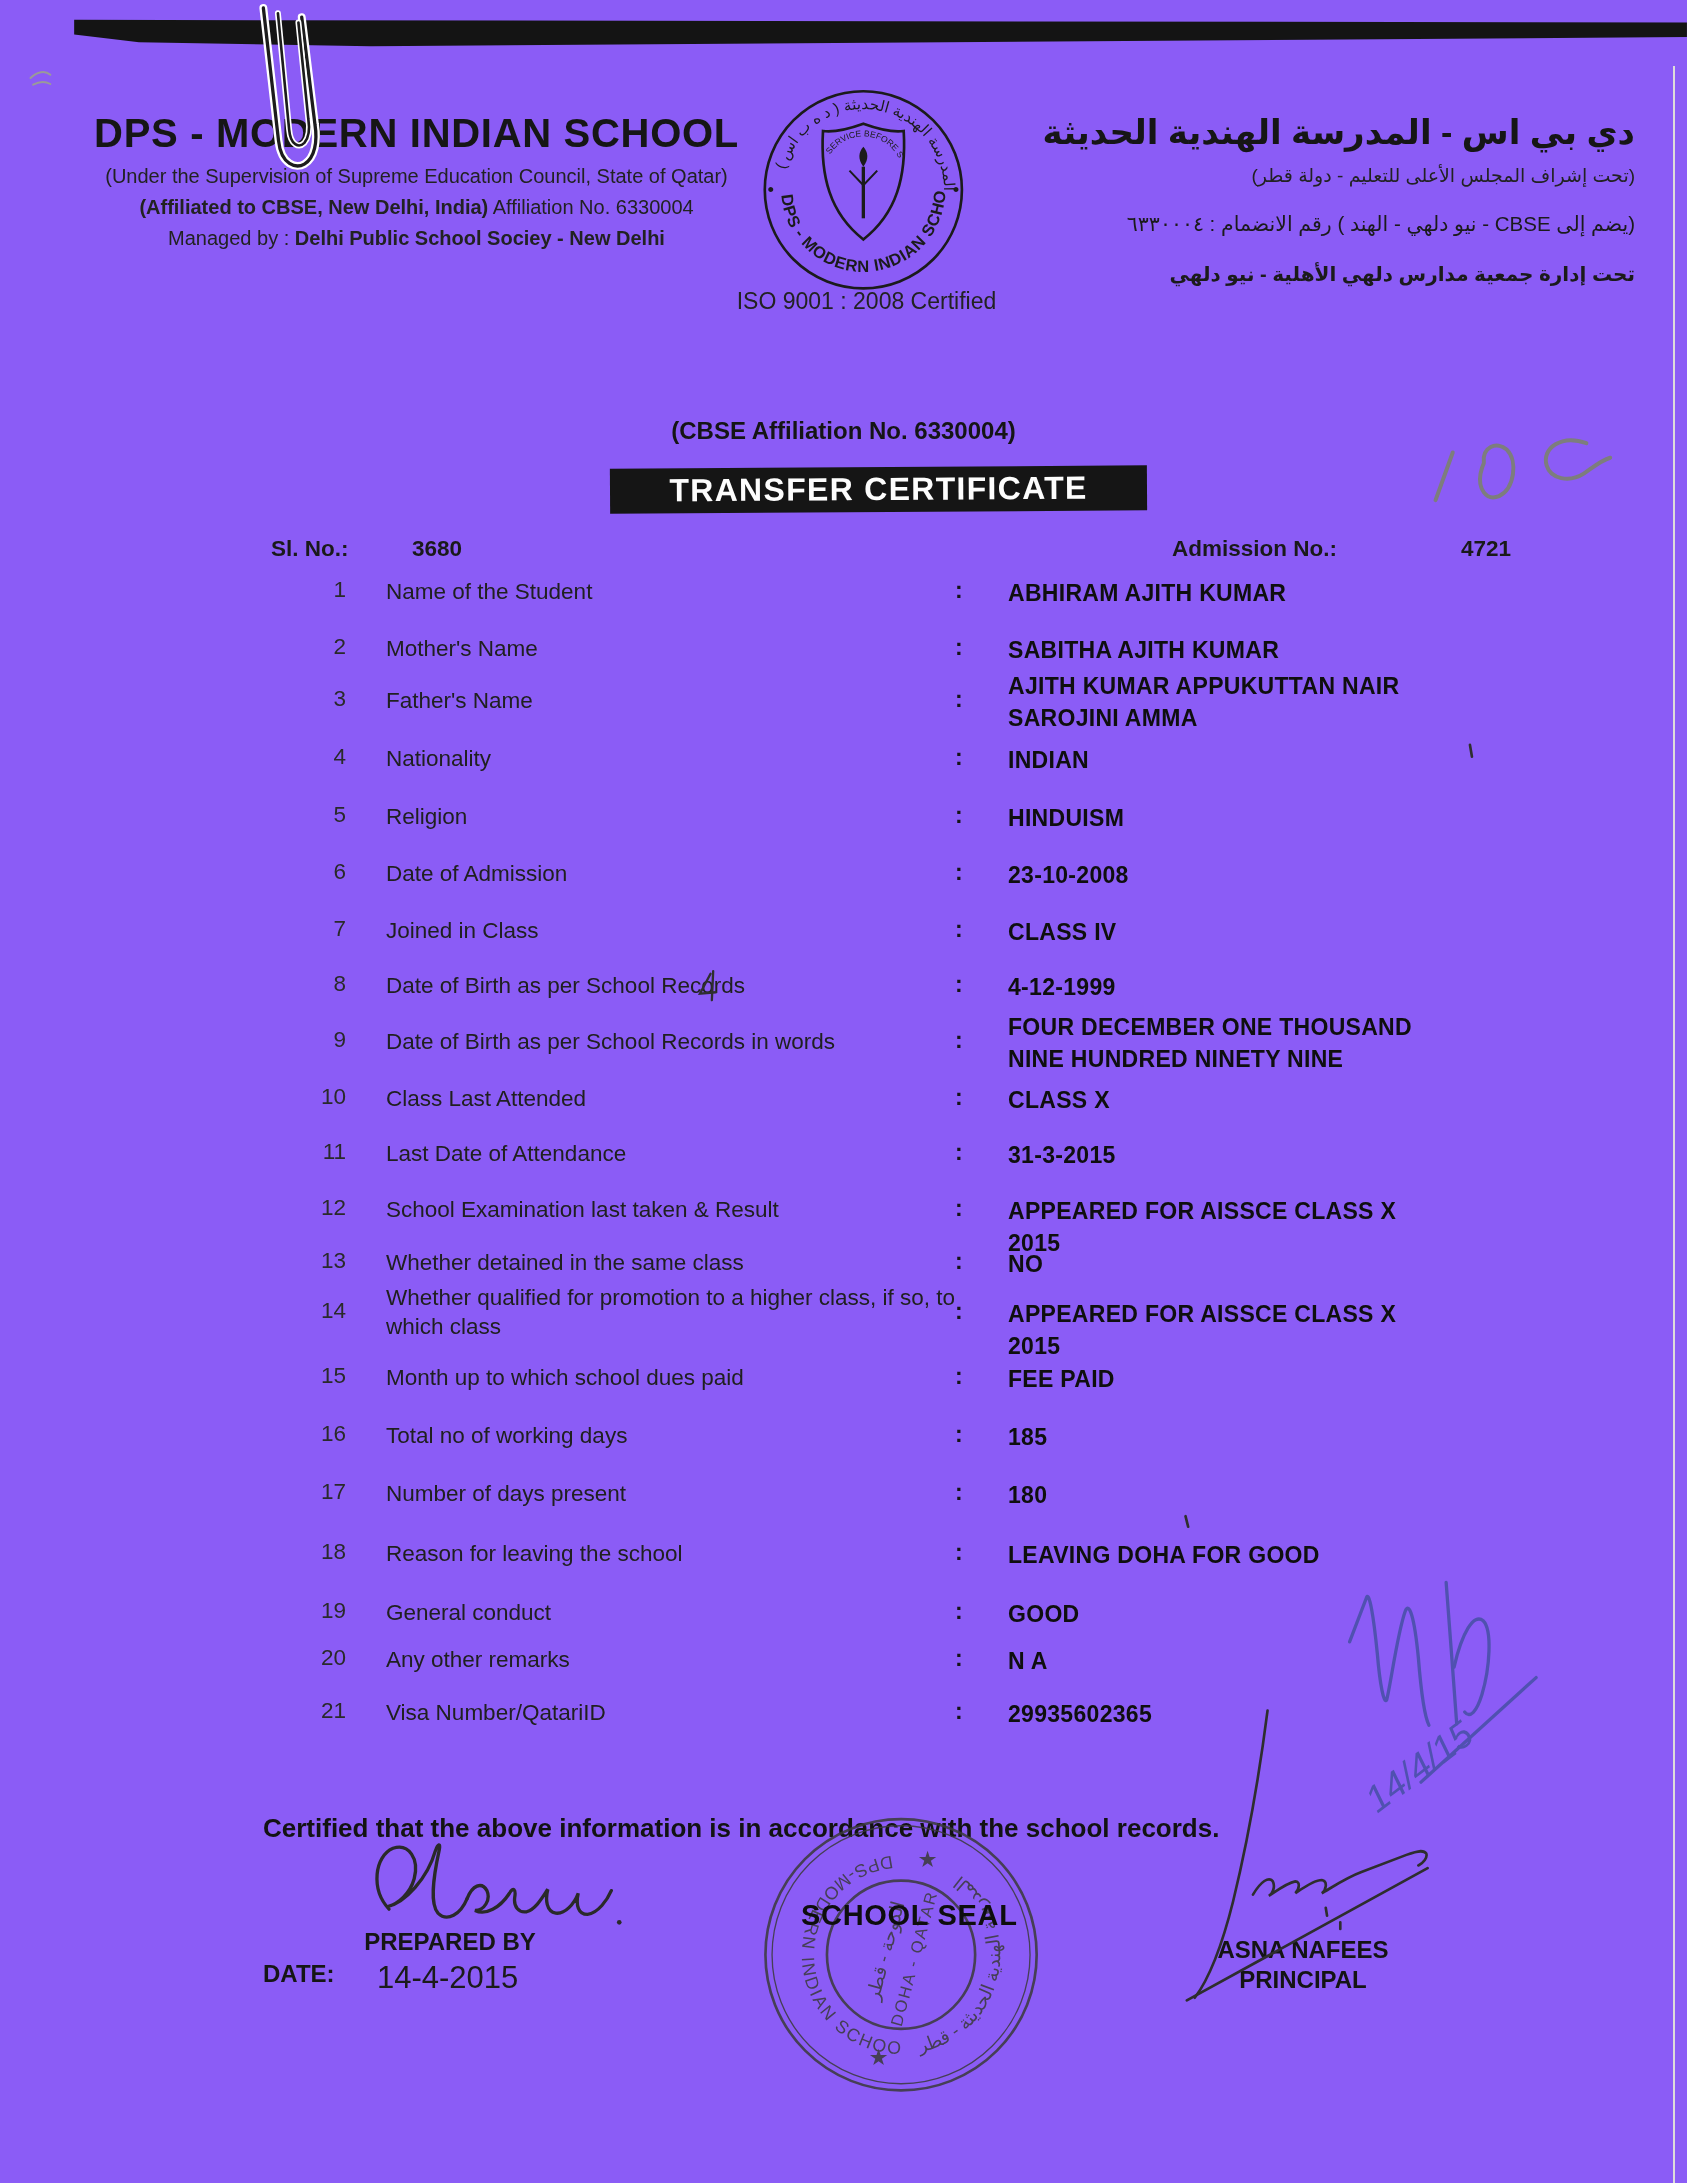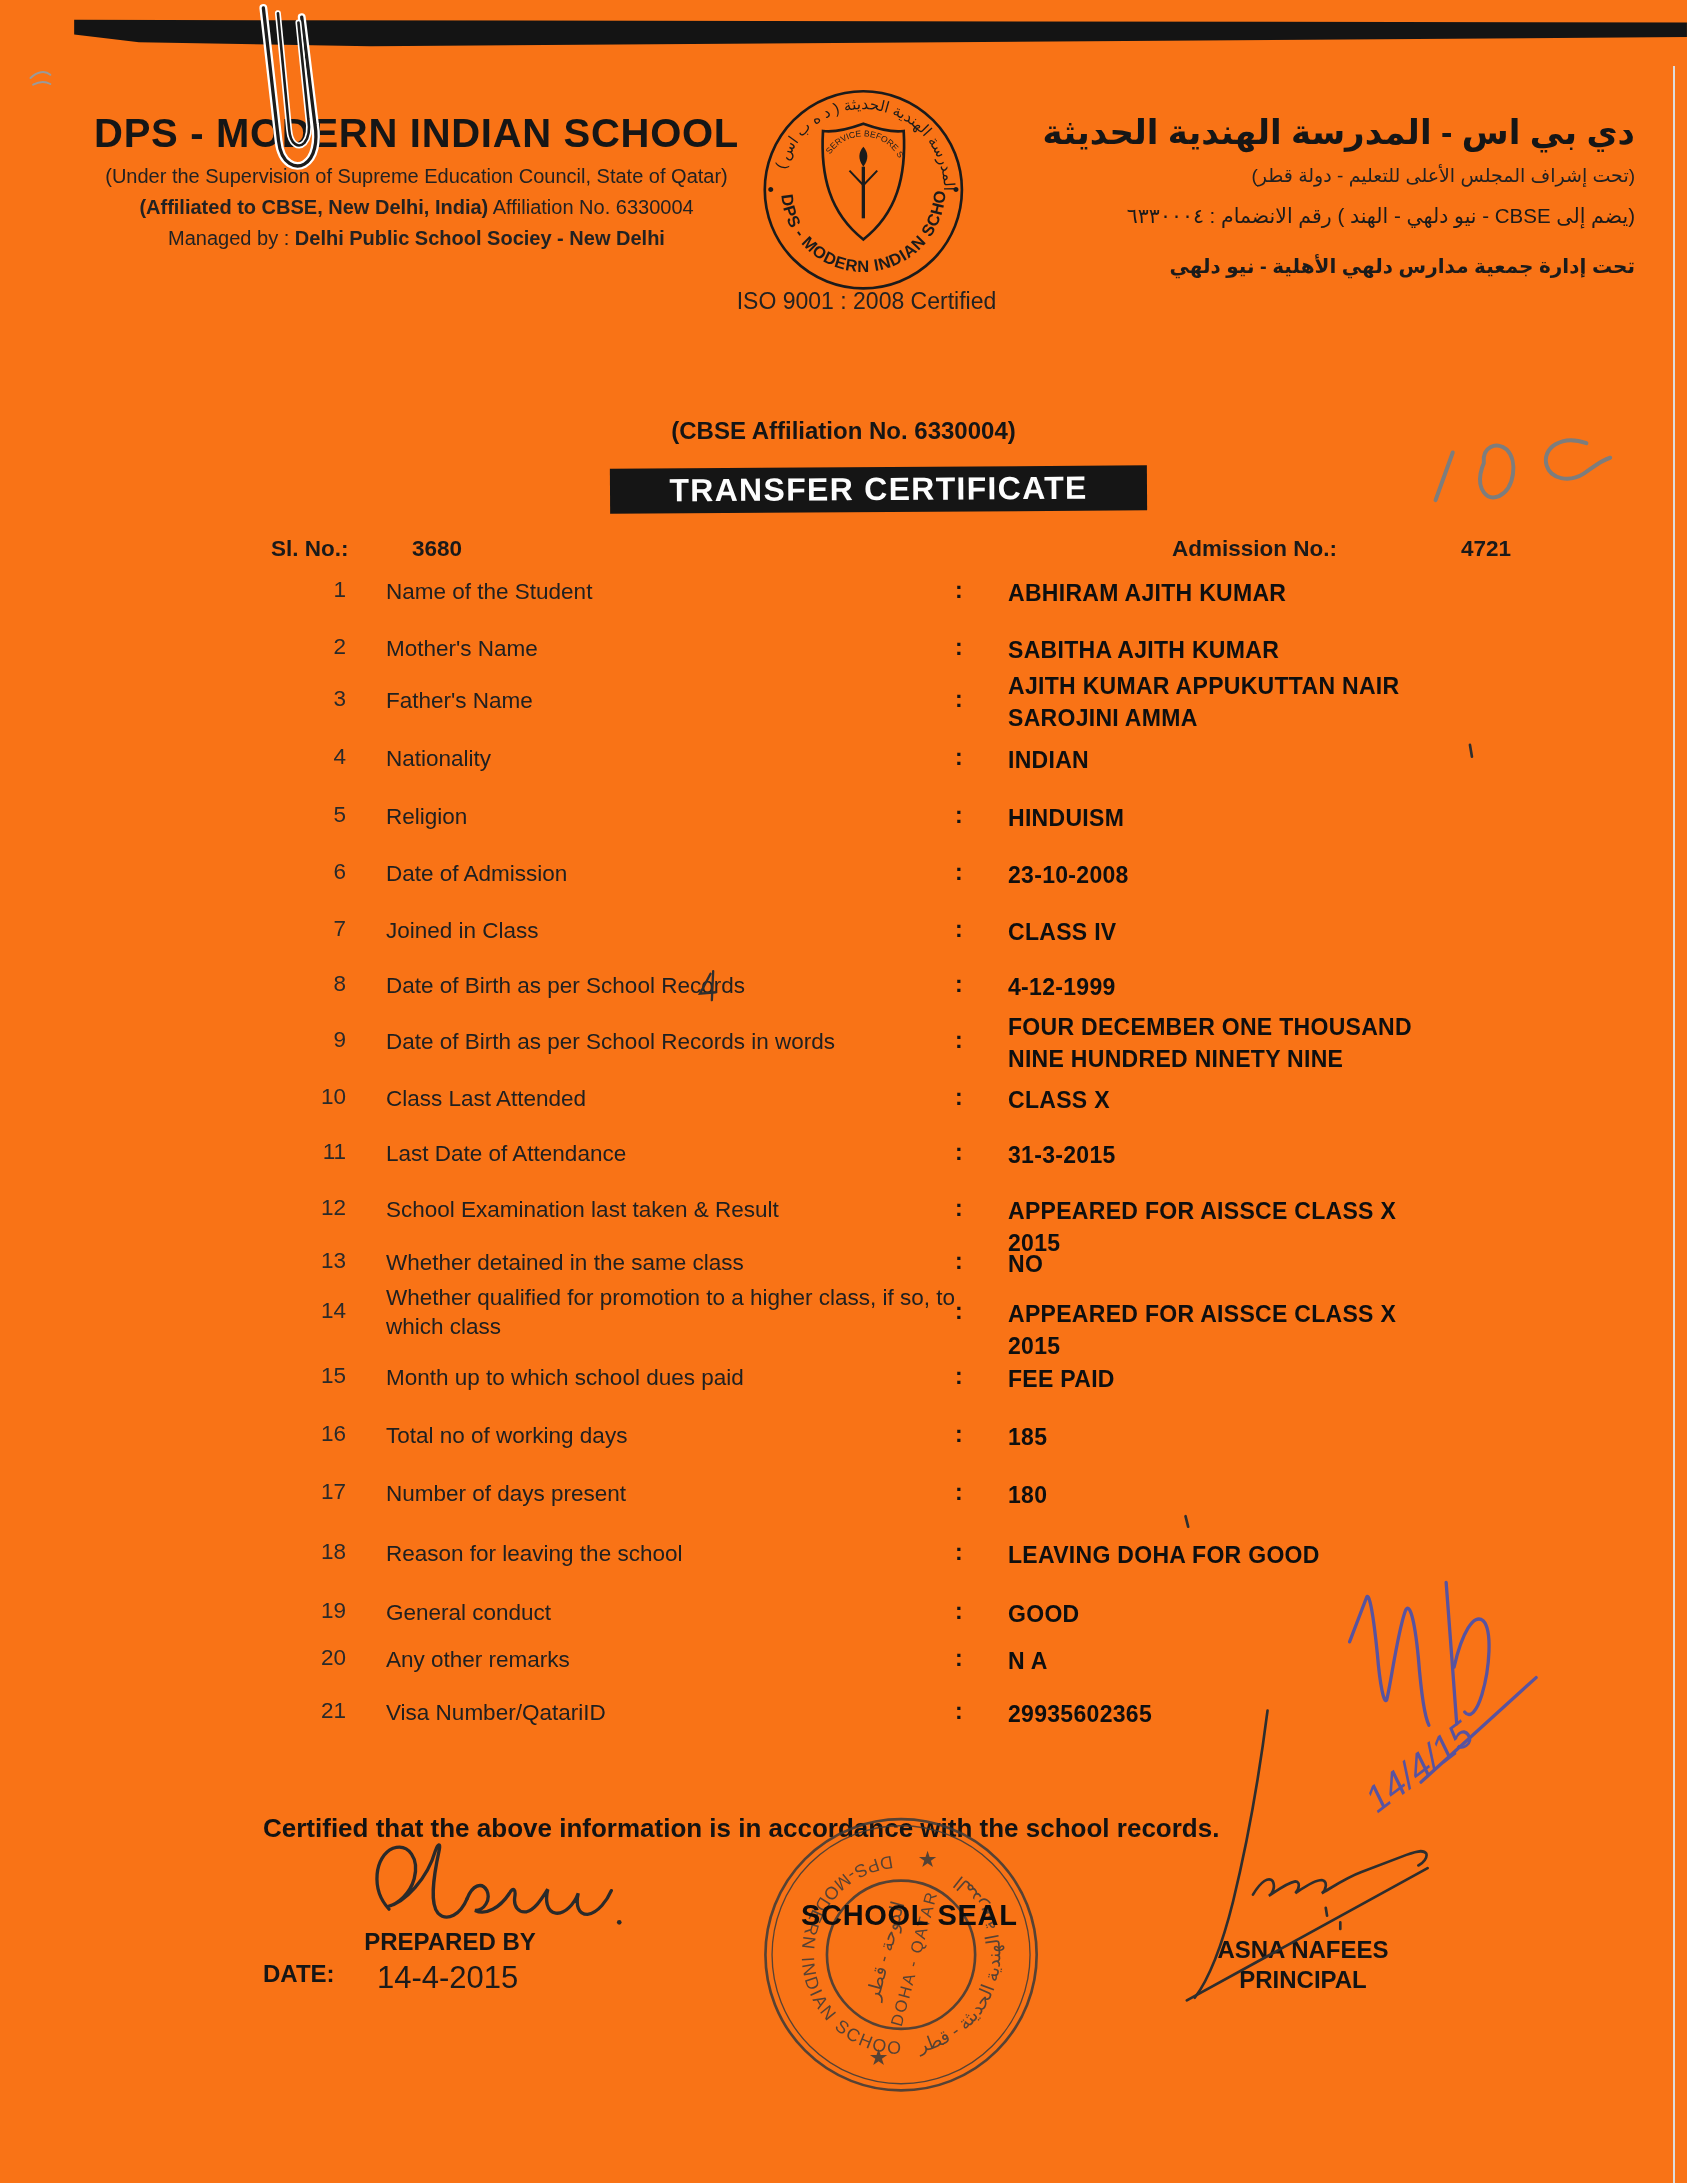--- a/index.html
+++ b/index.html
@@ -1,32 +1,32 @@
 <!DOCTYPE html>
 <html style="font-size:10.6px"><head>
 <meta charset="utf-8">
 <style>
   html,body{margin:0;padding:0;background:#e9e9e9;}
   .page{
     position:relative;width:1687px;height:2183px;margin:0 auto;
-    background:#f97316;overflow:hidden;
+    background:#8b5cf6;overflow:hidden;
     font-family:"Liberation Sans","DejaVu Sans",sans-serif;color:#1c1c1c;
   }
   .abs{position:absolute;}
   
   .hdr-left{left:79px;top:111px;width:675px;text-align:center;}
   .hdr-title{font-size:40px;font-weight:bold;letter-spacing:0.7px;color:#161616;white-space:nowrap;}
   .hdr-sub{font-size:20px;margin-top:9.3px;color:#222;}
   .hdr-aff{font-size:20px;margin-top:8px;color:#222;}
   .hdr-managed{font-size:20px;margin-top:8px;color:#222;}
   .b{font-weight:bold;}
   .hdr-ar{right:52px;top:112px;width:675px;text-align:right;direction:rtl;}
   .ar1{font-size:34px;font-weight:bold;color:#161616;}
   .ar2{font-size:19px;margin-top:12px;color:#222;}
-  .ar3{font-size:20.5px;margin-top:17px;padding-left:52px;color:#1b1b1b;}
+  .ar3{font-size:20.5px;margin-top:25px;padding-left:52px;color:#1b1b1b;}
   .ar4{font-size:20px;font-weight:bold;margin-top:26px;padding-left:36px;color:#1b1b1b;}
   .iso{left:701px;top:288px;width:331px;text-align:center;font-size:23px;color:#222;}
   
   .cbse-line{left:0;top:417px;width:1687px;text-align:center;font-size:24px;font-weight:bold;color:#151515;}
   .tc-box{left:610px;top:467px;width:537px;height:45px;background:#151515;transform:rotate(-0.35deg);
           display:flex;align-items:center;justify-content:center;}
   .tc-text{color:#fdfdfd;font-size:32px;font-weight:bold;letter-spacing:1.3px;white-space:nowrap;}
   .serial{top:536px;font-size:22.5px;font-weight:bold;color:#1a1a1a;}
   
   .row{position:absolute;left:0;width:1687px;height:0;}

